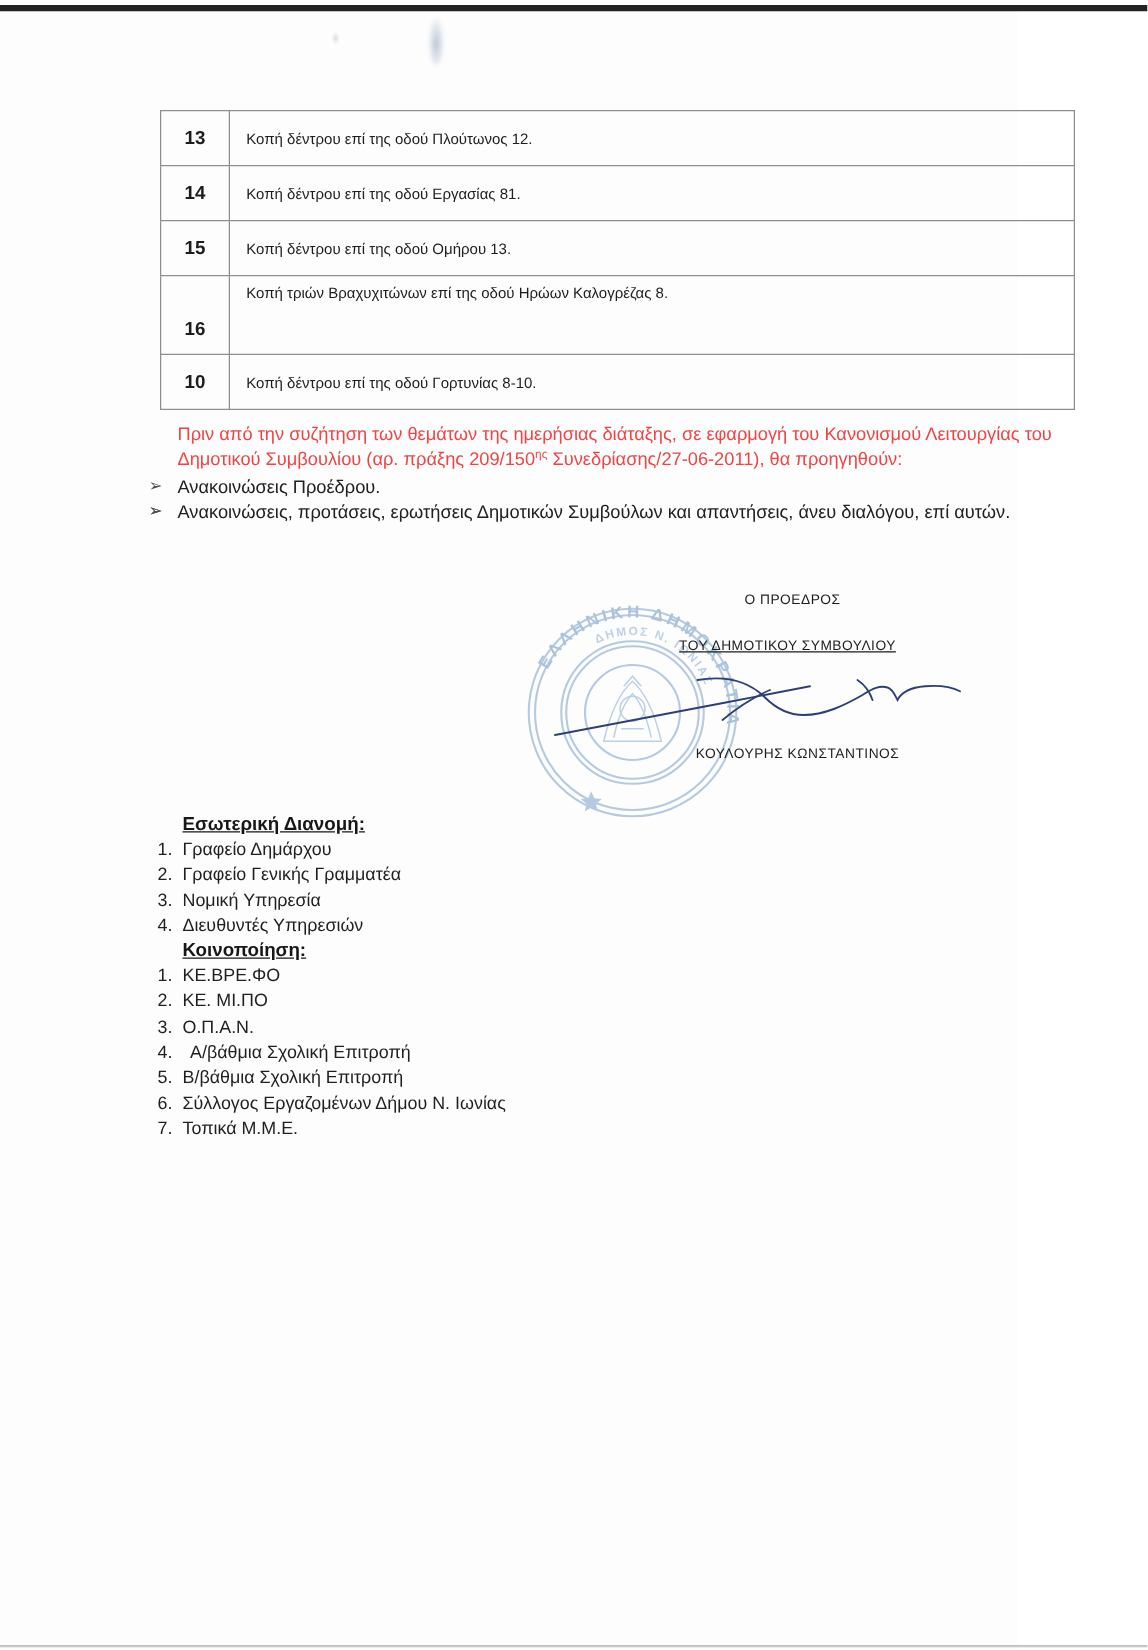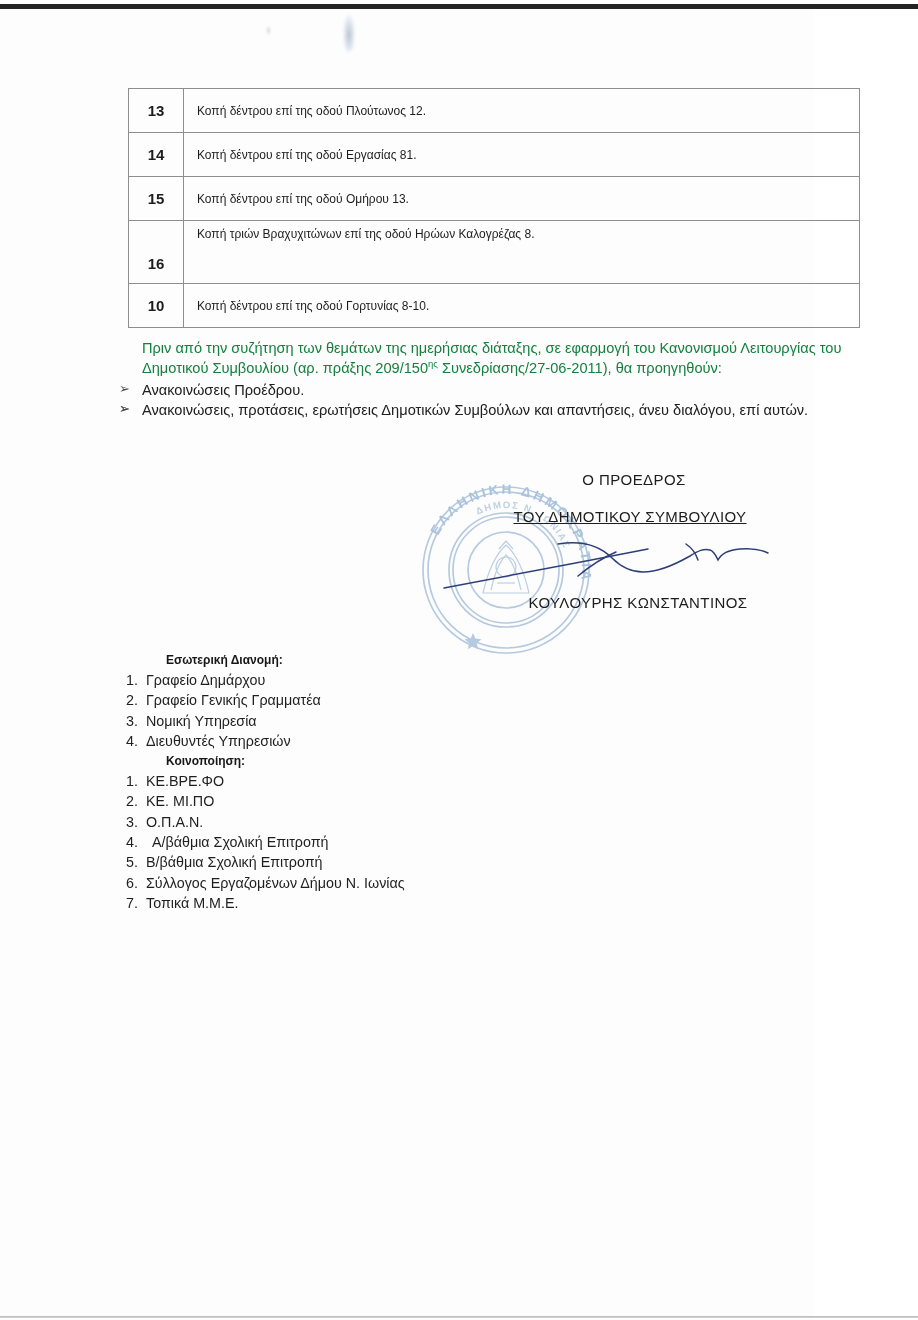--- a/index.html
+++ b/index.html
@@ -90,21 +90,21 @@
   
   .intro-block {
     position: absolute;
     left: 118px; top: 335px;
     width: 736px;
   }
   .intro-para {
     margin: 0 0 2px 24px;
     font-size: 14.6px;
     line-height: 19.5px;
-    color: #15803d;
+    color: #ef4444;
   }
   .intro-para sup {
     font-size: 9.5px;
     vertical-align: super;
     line-height: 0;
   }
   .arrow-list {
     margin: 0;
     padding: 0;
     list-style: none;
@@ -126,21 +126,21 @@
 
   
   .sign-block {
     position: absolute;
     left: 470px; top: 466px;
     width: 320px;
     text-align: center;
     z-index: 3;
   }
   .sign-line {
-    font-size: 15px;
+    font-size: 11px;
     letter-spacing: 0.4px;
     color: #1d1d1d;
     line-height: 20px;
   }
   .sign-line.l1 { margin-bottom: 17px; margin-left: 8px; }
   .sign-line.l2 { margin-bottom: 66px; text-decoration: underline; }
   .sign-line.l3 { margin-left: 16px; }
 
   
   .seal {
@@ -157,24 +157,25 @@
     z-index: 2;
   }
 
   
   .dist-block {
     position: absolute;
     left: 112px; top: 646px;
     width: 430px;
   }
   .dist-heading {
-    font-size: 12px;
+    font-size: 15px;
     font-weight: bold;
+    text-decoration: underline;
     color: #171717;
-    margin-left: 54px;
+    margin-left: 34px;
     line-height: 20px;
   }
   .dist-list {
     margin: 0;
     padding: 0;
     list-style: none;
   }
   .dist-list li {
     position: relative;
     font-size: 14.3px;

